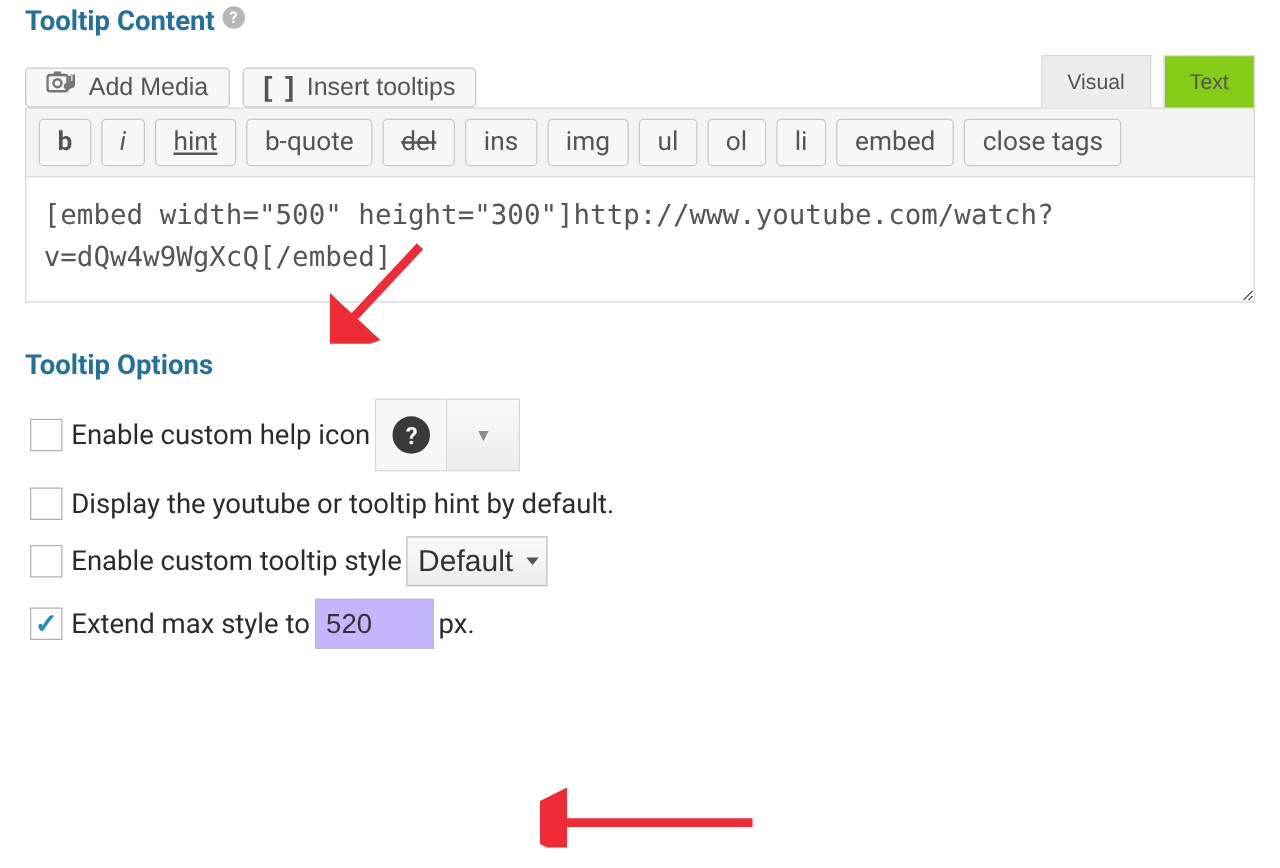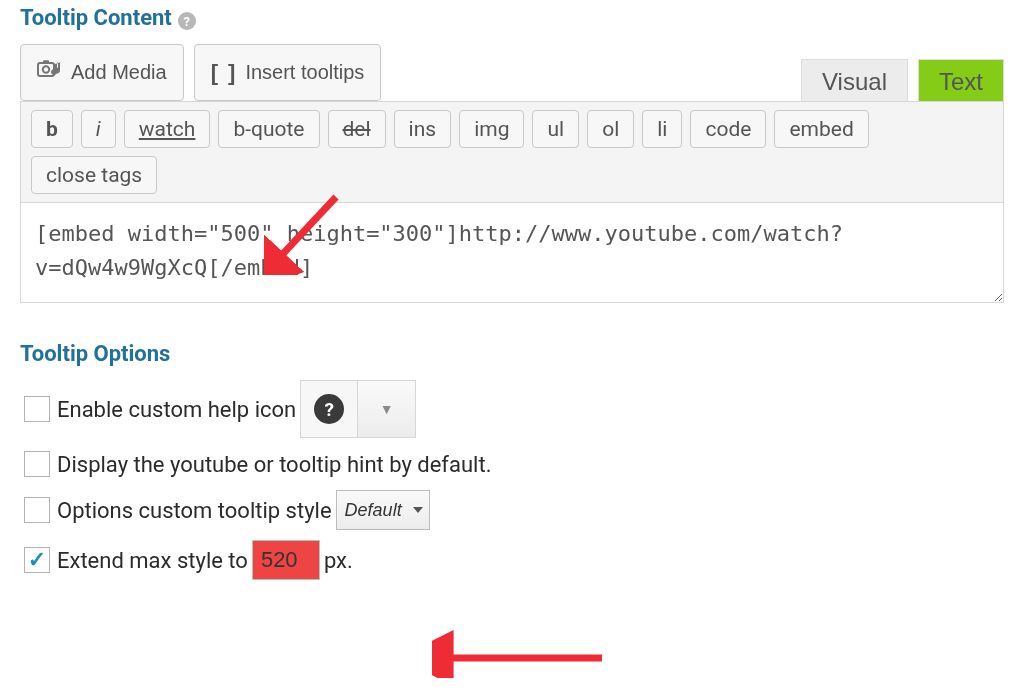--- a/index.html
+++ b/index.html
@@ -14,21 +14,21 @@
   }
   .wrap {
     padding: 0 20px;
   }
   .section-heading {
     color: #22719a;
     font-size: 22px;
     font-weight: 700;
     margin: 5px 0 14px 0;
     display: flex;
-    align-items: flex-end;
+    align-items: flex-start;
     gap: 6px;
   }
   .help-inline {
     width: 18px; height: 18px;
     border-radius: 50%;
     background: #b7b7b7;
     color: #fff;
     display: inline-flex;
     align-items: center; justify-content: center;
     font-size: 13px; font-weight: 700;
@@ -43,29 +43,29 @@
     border: 1px solid #c8c8c8;
     background: #f7f7f7;
     border-radius: 4px;
     padding: 8px 16px;
     font-size: 20px;
     color: #545454;
     cursor: pointer;
     display: inline-flex;
     align-items: center;
     gap: 8px;
-    height: 57px;
+    height: 32px;
   }
   .spacer { flex: 1; }
   .tab-btn {
     border: 1px solid #dcdcdc;
     border-bottom: none;
     background: #ececec;
     padding: 8px 20px;
-    font-size: 24px;
+    font-size: 17px;
     color: #555;
     cursor: pointer;
     height: 42px;
   }
   .tab-btn.active { background: #84cc16; }
   .toolbar {
     border: 1px solid #d7d7d7;
     border-bottom: 1px solid #d7d7d7;
     background: #f4f4f4;
     padding: 8px 10px;
@@ -149,41 +149,40 @@
     background: linear-gradient(#fafafa,#ececec);
     display: inline-flex;
     align-items: center; justify-content: center;
     cursor: pointer;
     color: #8a8a8a;
     font-size: 14px;
   }
   .sel {
     border: 1px solid #bcbcbc;
     background: linear-gradient(#fafafa,#ececec);
-    font-size: 18px;
+    font-size: 24px;
     color: #333;
     padding: 4px 26px 4px 8px;
     height: 40px;
     appearance: none;
     position: relative;
-    font-style: italic;
   }
   .sel-wrap { position: relative; display: inline-flex; }
   .sel-wrap::after {
     content: "";
     position: absolute; right: 7px; top: 50%; transform: translateY(-50%);
     border-left: 5px solid transparent;
     border-right: 5px solid transparent;
     border-top: 6px solid #555;
     pointer-events: none;
   }
   .numbox {
-    width: 68px; height: 40px;
+    width: 95px; height: 40px;
     border: 1px solid #bcbcbc;
-    background: #ef4444;
+    background: #c4b5fd;
     font-size: 22px;
     padding: 16px 8px;
     color: #333;
   }
   .arrow {
     position: absolute;
     pointer-events: none;
   }
   .arrow svg { display: block; }
 </style>
@@ -221,29 +220,28 @@
       <span>Visual</span>
     </button>
     <button class="tab-btn active">
       <span>Text</span>
     </button>
   </div>
 
   <div class="toolbar">
     <button class="q-tag"><b>b</b></button>
     <button class="q-tag"><i>i</i></button>
-    <button class="q-tag"><u>watch</u></button>
+    <button class="q-tag"><u>hint</u></button>
     <button class="q-tag"><span>b-quote</span></button>
     <button class="q-tag"><s>del</s></button>
     <button class="q-tag"><span>ins</span></button>
     <button class="q-tag"><span>img</span></button>
     <button class="q-tag"><span>ul</span></button>
     <button class="q-tag"><span>ol</span></button>
     <button class="q-tag"><span>li</span></button>
-    <button class="q-tag"><span>code</span></button>
     <button class="q-tag"><span>embed</span></button>
     <button class="q-tag"><span>close tags</span></button>
   </div>
 
   <textarea class="editarea" style="">[embed width="500" height="300"]http://www.youtube.com/watch?v=dQw4w9WgXcQ[/embed]</textarea>
 
   <div class="opts">
     <div class="section-heading">
       <span>Tooltip Options</span>
     </div>
@@ -259,21 +257,21 @@
       </span>
     </div>
 
     <div class="row">
       <input type="checkbox" class="sq" style="">
       <span>Display the youtube or tooltip hint by default.</span>
     </div>
 
     <div class="row">
       <input type="checkbox" class="sq" style="">
-      <span>Options custom tooltip style</span>
+      <span>Enable custom tooltip style</span>
       <span class="sel-wrap">
         <select class="sel">
           <option>Default</option>
         </select>
       </span>
     </div>
 
     <div class="row">
       <input type="checkbox" class="sq" checked="" style="">
       <span>Extend max style to</span>

